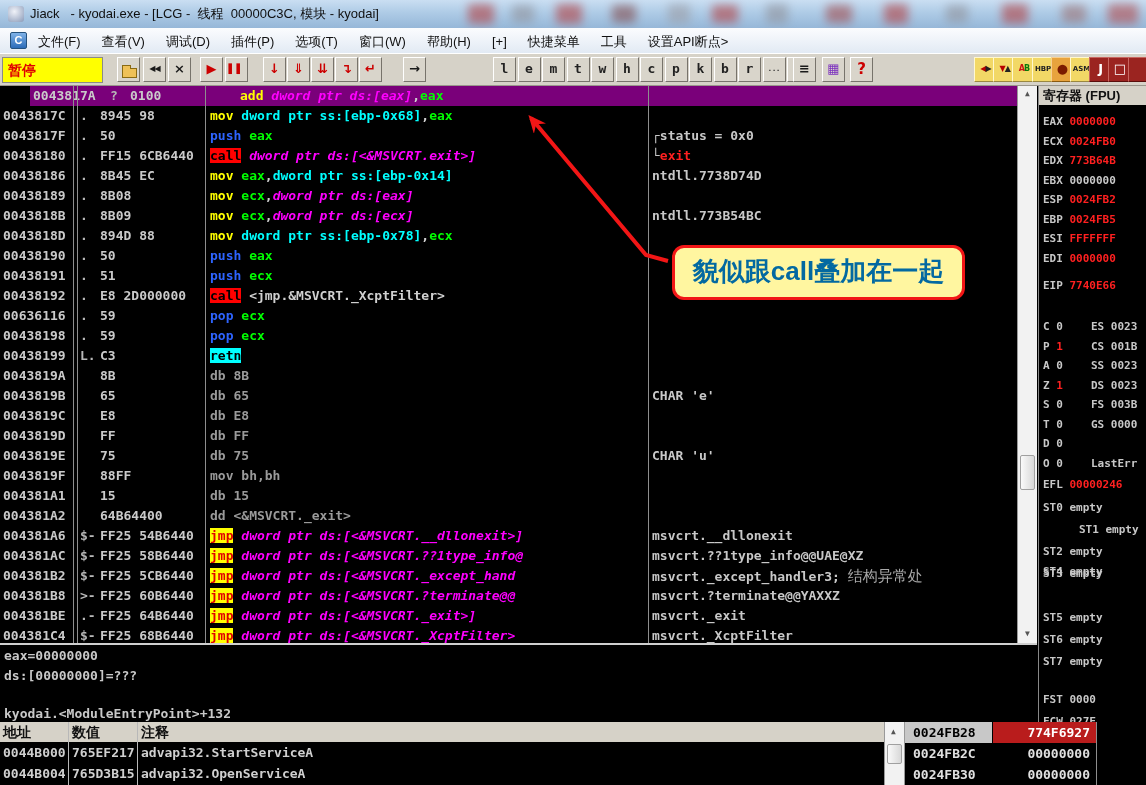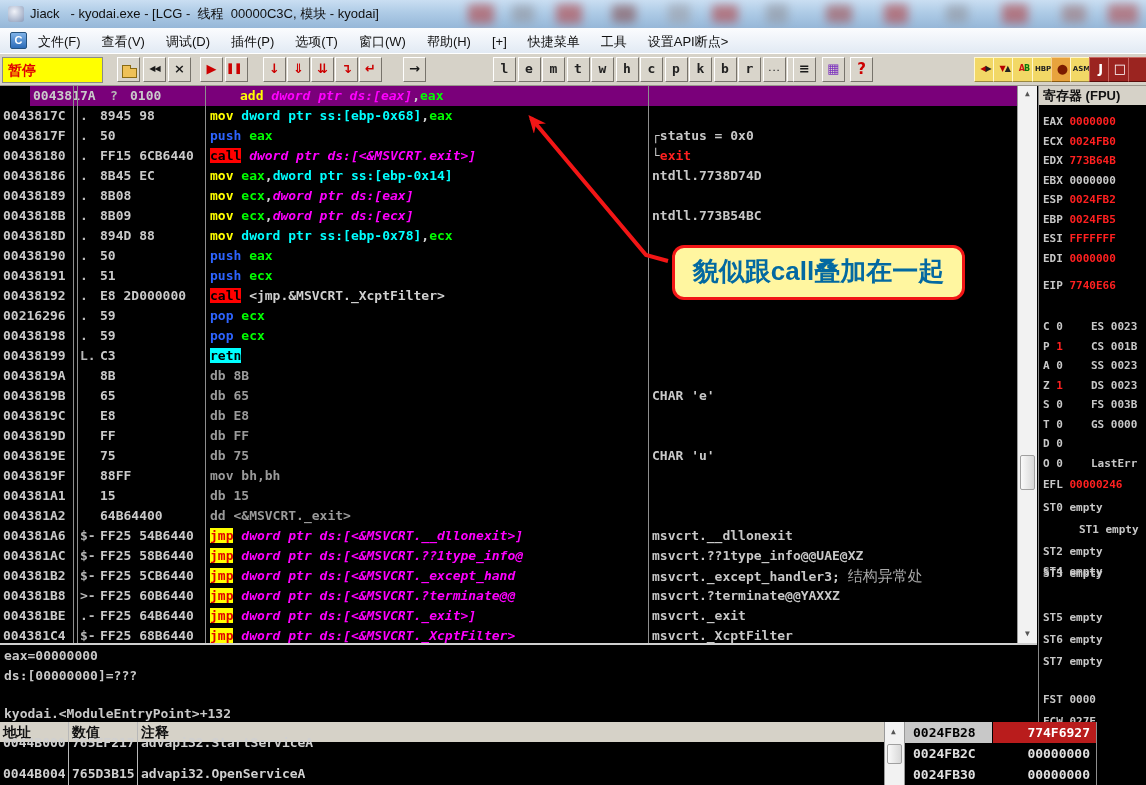--- a/index.html
+++ b/index.html
@@ -187,21 +187,21 @@
       <div class="dis-row" style="top: 20px;"><span class="c-addr">0043817C</span><span class="c-pre">.</span><span class="c-hex">8945 98</span><span class="c-dis"><span class="seg-mn">mov </span><span class="seg-cyn">dword ptr ss:[ebp-0x68]</span><span class="seg-pl">,</span><span class="seg-grn">eax</span></span></div>
       <div class="dis-row" style="top: 40px;"><span class="c-addr">0043817F</span><span class="c-pre">.</span><span class="c-hex">50</span><span class="c-dis"><span class="seg-blu">push </span><span class="seg-grn">eax</span></span><span class="c-cmt"><span class="seg-cmt">┌status = 0x0</span></span></div>
       <div class="dis-row" style="top: 60px;"><span class="c-addr">00438180</span><span class="c-pre">.</span><span class="c-hex">FF15 6CB6440</span><span class="c-dis"><span class="seg-callbg">call</span><span class="seg-pl"> </span><span class="seg-mag">dword ptr ds:[&lt;&amp;MSVCRT.exit&gt;]</span></span><span class="c-cmt"><span class="seg-cmt">└</span><span class="seg-red">exit</span></span></div>
       <div class="dis-row" style="top: 80px;"><span class="c-addr">00438186</span><span class="c-pre">.</span><span class="c-hex">8B45 EC</span><span class="c-dis"><span class="seg-mn">mov </span><span class="seg-grn">eax</span><span class="seg-pl">,</span><span class="seg-cyn">dword ptr ss:[ebp-0x14]</span></span><span class="c-cmt"><span class="seg-cmt">ntdll.7738D74D</span></span></div>
       <div class="dis-row" style="top: 100px;"><span class="c-addr">00438189</span><span class="c-pre">.</span><span class="c-hex">8B08</span><span class="c-dis"><span class="seg-mn">mov </span><span class="seg-grn">ecx</span><span class="seg-pl">,</span><span class="seg-mag">dword ptr ds:[eax]</span></span></div>
       <div class="dis-row" style="top: 120px;"><span class="c-addr">0043818B</span><span class="c-pre">.</span><span class="c-hex">8B09</span><span class="c-dis"><span class="seg-mn">mov </span><span class="seg-grn">ecx</span><span class="seg-pl">,</span><span class="seg-mag">dword ptr ds:[ecx]</span></span><span class="c-cmt"><span class="seg-cmt">ntdll.773B54BC</span></span></div>
       <div class="dis-row" style="top: 140px;"><span class="c-addr">0043818D</span><span class="c-pre">.</span><span class="c-hex">894D 88</span><span class="c-dis"><span class="seg-mn">mov </span><span class="seg-cyn">dword ptr ss:[ebp-0x78]</span><span class="seg-pl">,</span><span class="seg-grn">ecx</span></span></div>
       <div class="dis-row" style="top: 160px;"><span class="c-addr">00438190</span><span class="c-pre">.</span><span class="c-hex">50</span><span class="c-dis"><span class="seg-blu">push </span><span class="seg-grn">eax</span></span></div>
       <div class="dis-row" style="top: 180px;"><span class="c-addr">00438191</span><span class="c-pre">.</span><span class="c-hex">51</span><span class="c-dis"><span class="seg-blu">push </span><span class="seg-grn">ecx</span></span></div>
       <div class="dis-row" style="top: 200px;"><span class="c-addr">00438192</span><span class="c-pre">.</span><span class="c-hex">E8 2D000000</span><span class="c-dis"><span class="seg-callbg">call</span><span class="seg-pl"> </span><span class="seg-pl">&lt;jmp.&amp;MSVCRT._XcptFilter&gt;</span></span></div>
-      <div class="dis-row" style="top: 220px;"><span class="c-addr">00216296</span><span class="c-pre">.</span><span class="c-hex">59</span><span class="c-dis"><span class="seg-blu">pop </span><span class="seg-grn">ecx</span></span></div>
+      <div class="dis-row" style="top: 220px;"><span class="c-addr">00636116</span><span class="c-pre">.</span><span class="c-hex">59</span><span class="c-dis"><span class="seg-blu">pop </span><span class="seg-grn">ecx</span></span></div>
       <div class="dis-row" style="top: 240px;"><span class="c-addr">00438198</span><span class="c-pre">.</span><span class="c-hex">59</span><span class="c-dis"><span class="seg-blu">pop </span><span class="seg-grn">ecx</span></span></div>
       <div class="dis-row" style="top: 260px;"><span class="c-addr">00438199</span><span class="c-pre">L.</span><span class="c-hex">C3</span><span class="c-dis"><span class="seg-retbg">retn</span></span></div>
       <div class="dis-row" style="top: 280px;"><span class="c-addr">0043819A</span><span class="c-pre"></span><span class="c-hex">8B</span><span class="c-dis"><span class="seg-gry">db 8B</span></span></div>
       <div class="dis-row" style="top: 300px;"><span class="c-addr">0043819B</span><span class="c-pre"></span><span class="c-hex">65</span><span class="c-dis"><span class="seg-gry">db 65</span></span><span class="c-cmt"><span class="seg-cmt">CHAR 'e'</span></span></div>
       <div class="dis-row" style="top: 320px;"><span class="c-addr">0043819C</span><span class="c-pre"></span><span class="c-hex">E8</span><span class="c-dis"><span class="seg-gry">db E8</span></span></div>
       <div class="dis-row" style="top: 340px;"><span class="c-addr">0043819D</span><span class="c-pre"></span><span class="c-hex">FF</span><span class="c-dis"><span class="seg-gry">db FF</span></span></div>
       <div class="dis-row" style="top: 360px;"><span class="c-addr">0043819E</span><span class="c-pre"></span><span class="c-hex">75</span><span class="c-dis"><span class="seg-gry">db 75</span></span><span class="c-cmt"><span class="seg-cmt">CHAR 'u'</span></span></div>
       <div class="dis-row" style="top: 380px;"><span class="c-addr">0043819F</span><span class="c-pre"></span><span class="c-hex">88FF</span><span class="c-dis"><span class="seg-gry">mov bh,bh</span></span></div>
       <div class="dis-row" style="top: 400px;"><span class="c-addr">004381A1</span><span class="c-pre"></span><span class="c-hex">15</span><span class="c-dis"><span class="seg-gry">db 15</span></span></div>
       <div class="dis-row" style="top: 420px;"><span class="c-addr">004381A2</span><span class="c-pre"></span><span class="c-hex">64B64400</span><span class="c-dis"><span class="seg-gry">dd &lt;&amp;MSVCRT._exit&gt;</span></span></div>
@@ -261,21 +261,21 @@
       <div class="info-line" style="top: 43px;"></div>
       <div class="info-line" style="top: 61px;">kyodai.&lt;ModuleEntryPoint&gt;+132</div>
     </div>
 
   <div class="reftable" id="reftable">
       <div class="rt-header">
         <span class="rt-hcell" style="left: 3px;">地址</span>
         <span class="rt-hcell" style="left: 72px;">数值</span>
         <span class="rt-hcell" style="left: 141px;">注释</span>
       </div>
-      <div class="rt-row" style="top: 10px; padding-left: 26px;">
+      <div class="rt-row" style="top: 20px; padding-left: 26px;">
         <span class="rt-cell" style="left: 3px;">0044B000</span>
         <span class="rt-cell" style="left: 72px;">765EF217</span>
         <span class="rt-cell" style="left: 141px;">advapi32.StartServiceA</span>
       </div>
       <div class="rt-row" style="top: 41px;">
         <span class="rt-cell" style="left: 3px;">0044B004</span>
         <span class="rt-cell" style="left: 72px;">765D3B15</span>
         <span class="rt-cell" style="left: 141px;">advapi32.OpenServiceA</span>
       </div>
       <div class="rt-sep" style="left: 68px;"></div>

